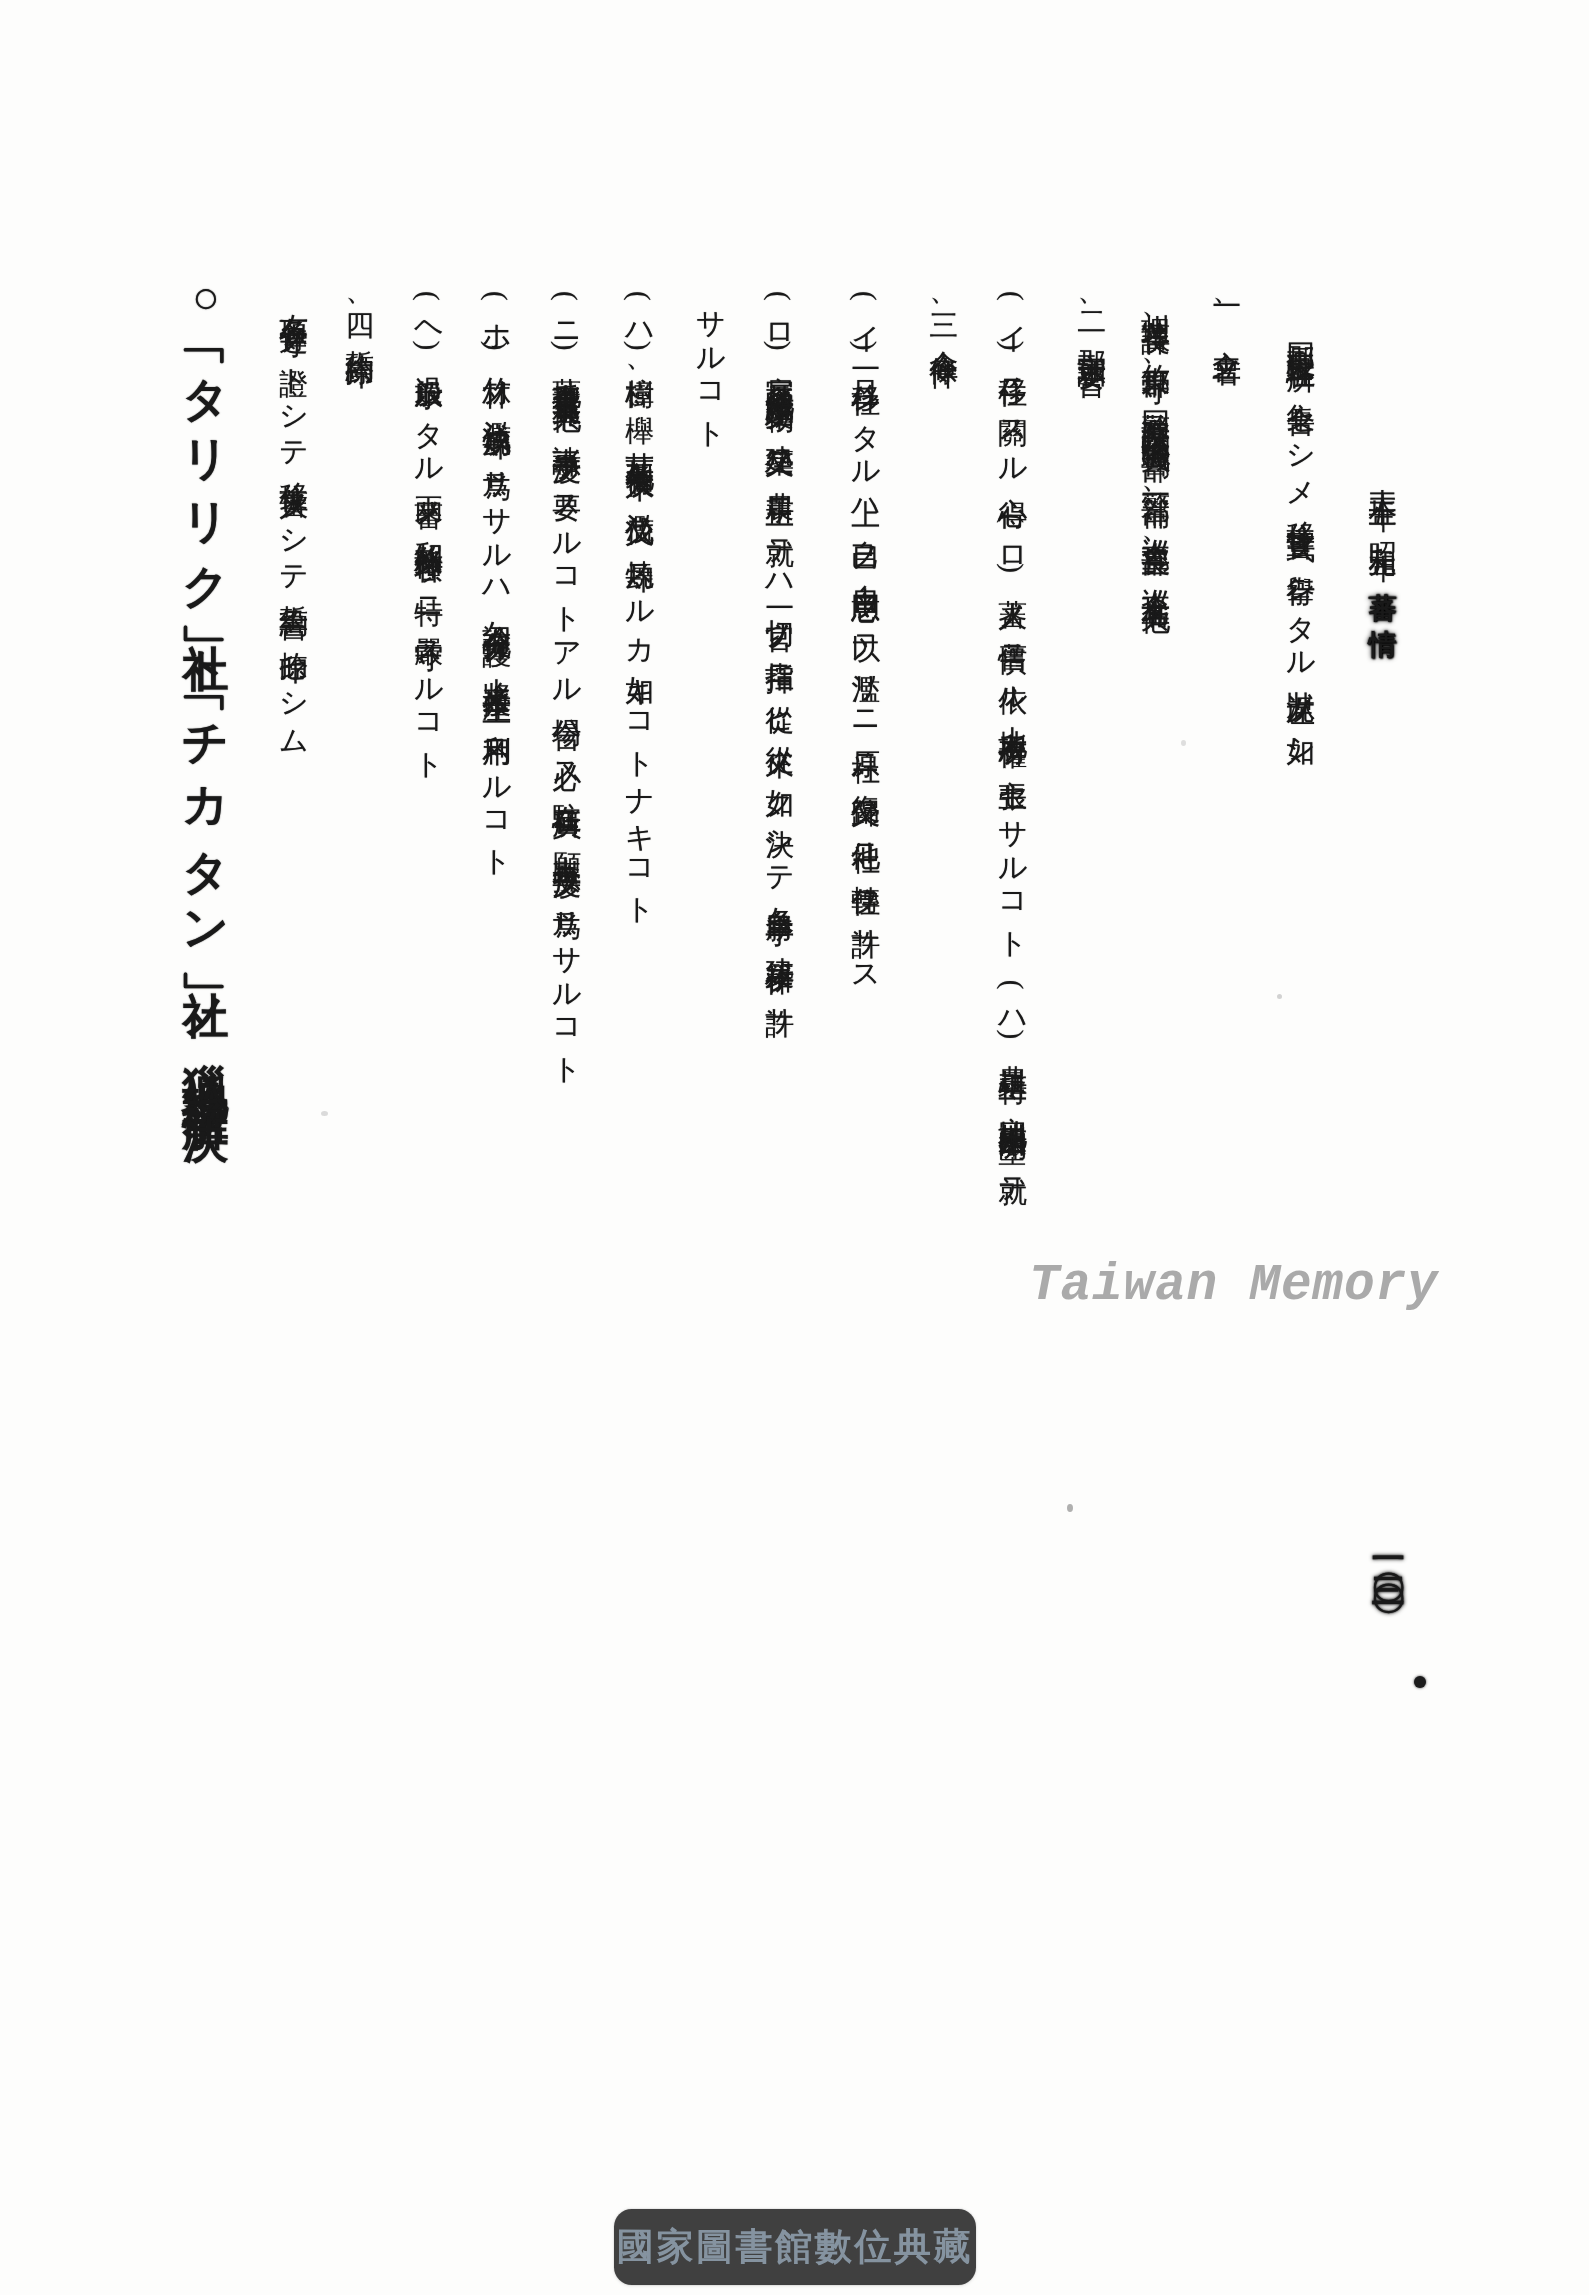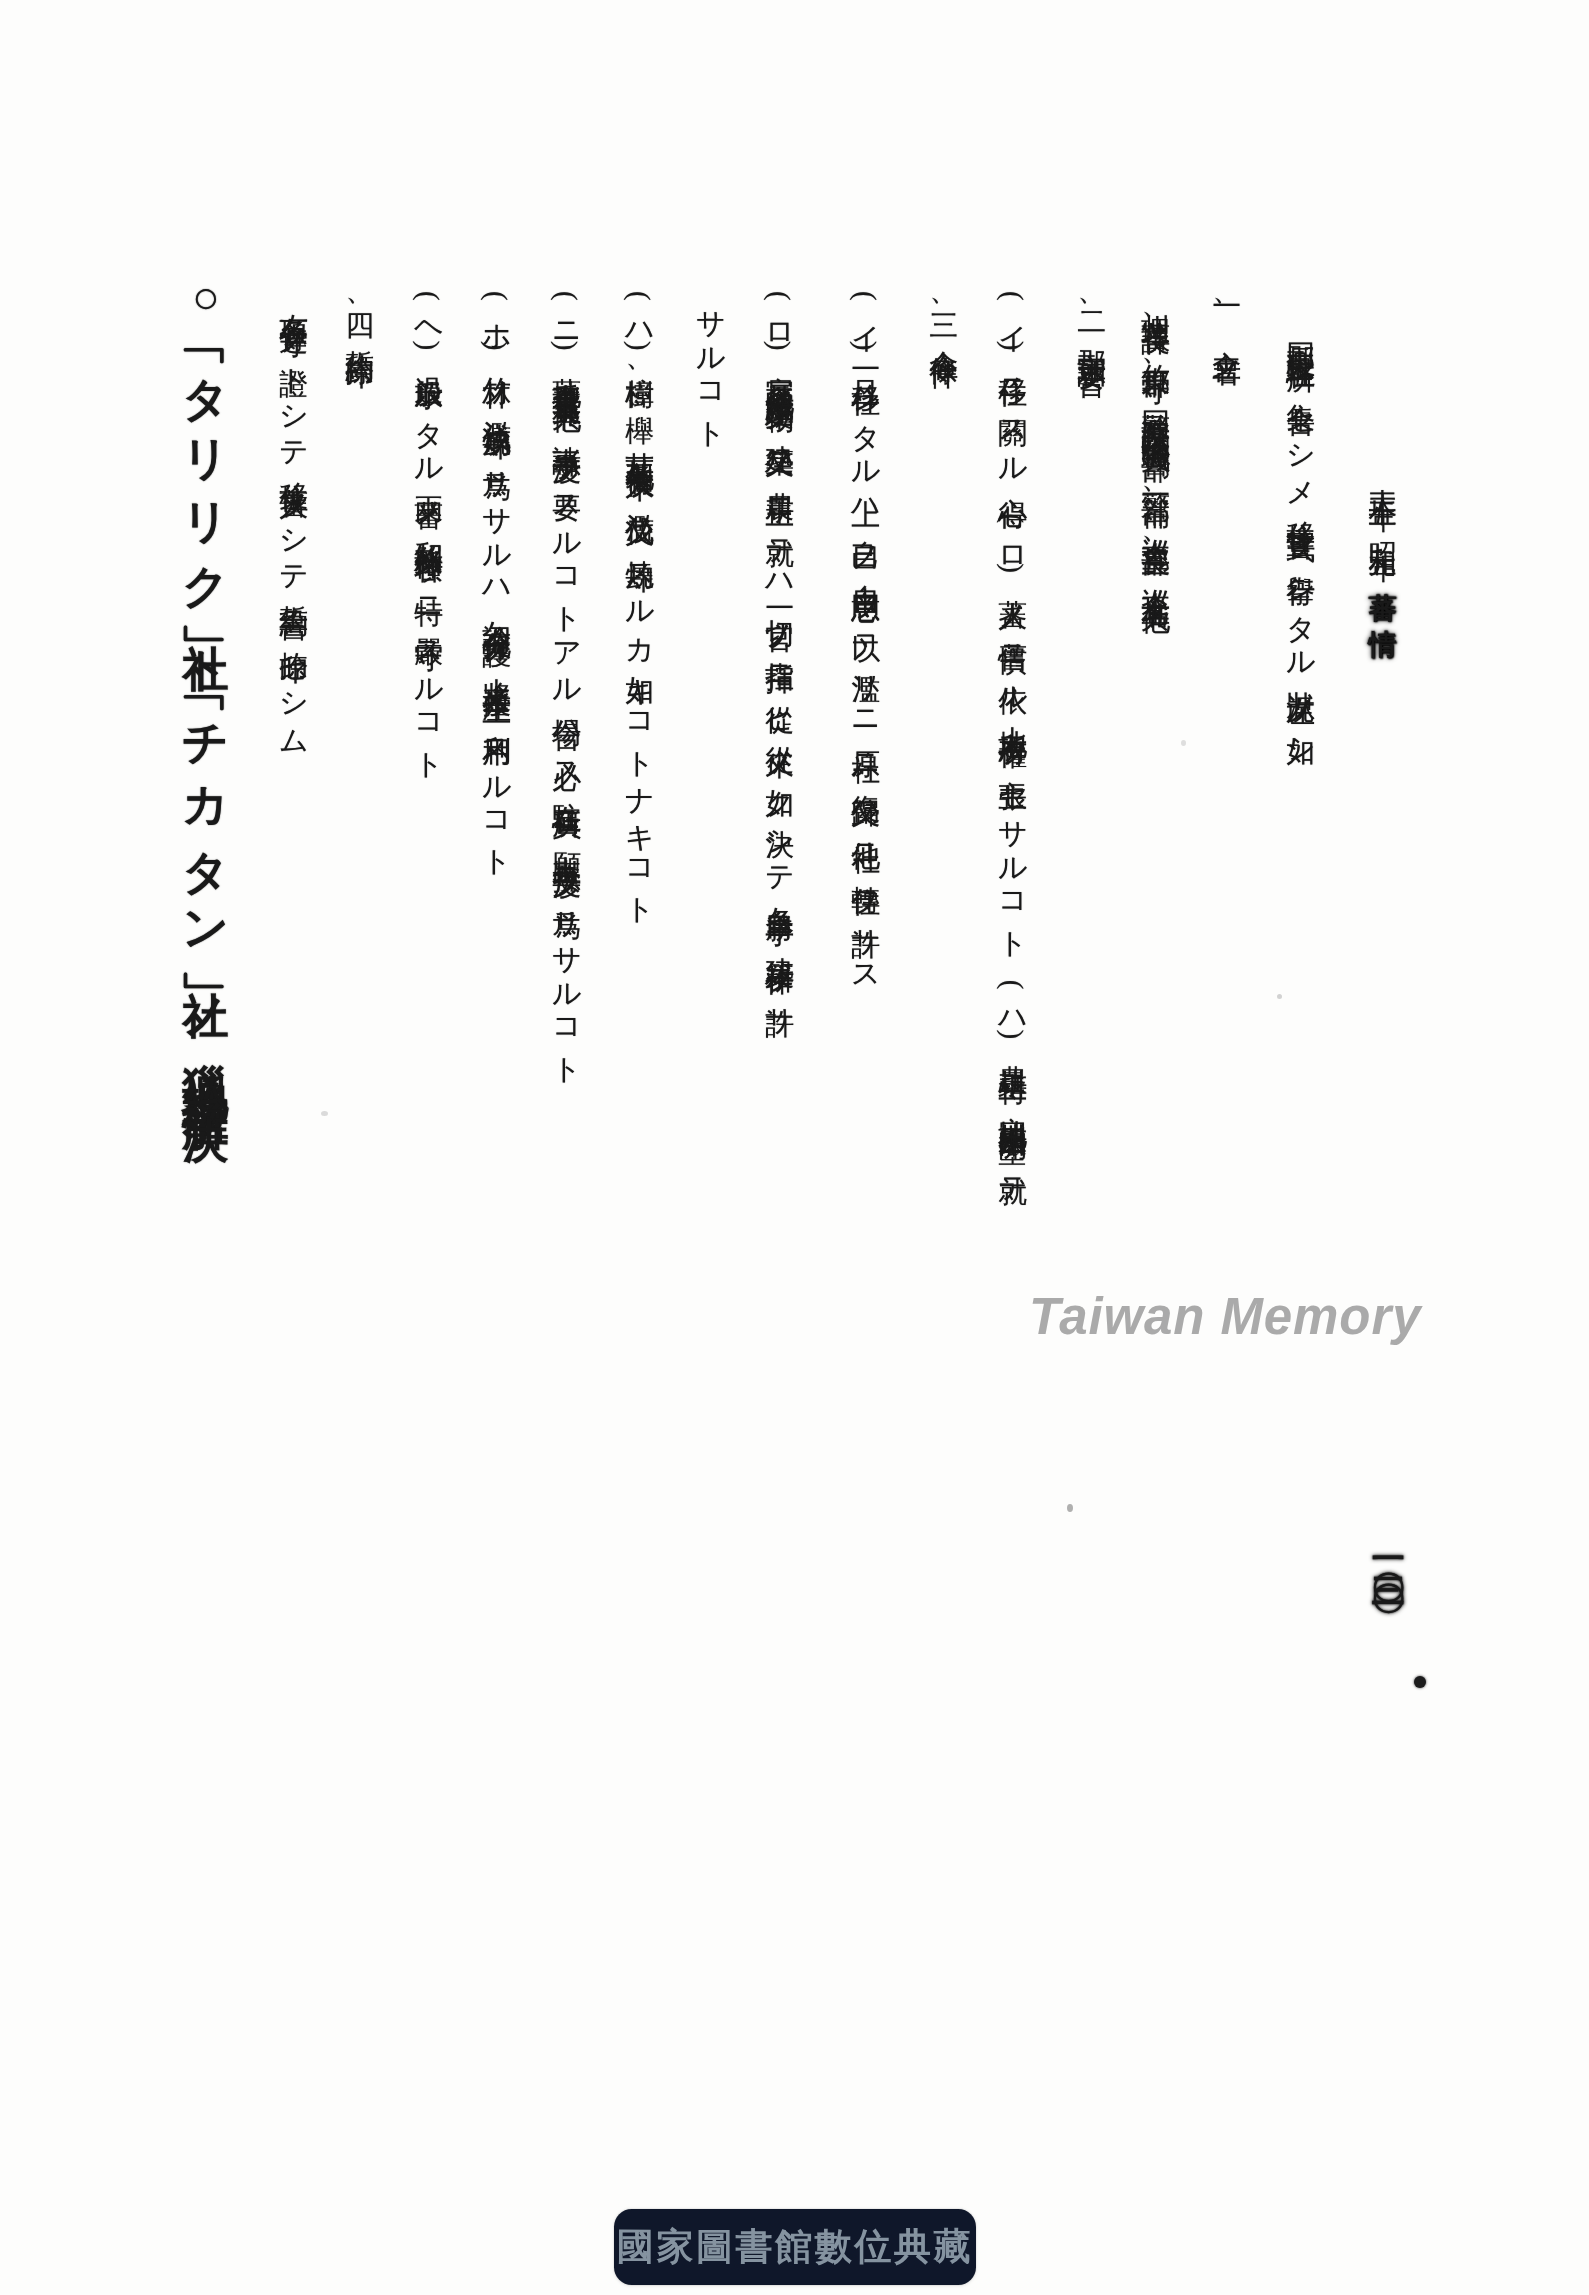--- a/index.html
+++ b/index.html
@@ -55,31 +55,30 @@
     white-space:nowrap;
   }
   .wm-latin{
     position:absolute;
     left:1029px;top:1257px;
     font-size:51px;
     font-style:italic;
     font-weight:bold;
     letter-spacing:0.9px;
     color:rgba(128,128,128,0.66);
-    font-family:Liberation Sans, sans-serif;
+    font-family:Liberation Mono, monospace;
     white-space:nowrap;
-    margin-top:30px;
   }
   
   .badge{
     position:absolute;
     left:614px;top:2209px;
     width:362px;height:76px;
     border-radius:17.7px;
-    background:#0f172a;
+    background:#404040;
     box-shadow:0 0.9px 3.5px rgba(0,0,0,0.10), 0 0 0 0.9px rgba(0,0,0,0.04);
     display:flex;align-items:center;justify-content:center;
   }
   .badge span{
     font-family:"Liberation Sans", sans-serif;
     font-weight:bold;
     font-size:37px;
     letter-spacing:2.6px;
     color:#8593a0;
     white-space:nowrap;

